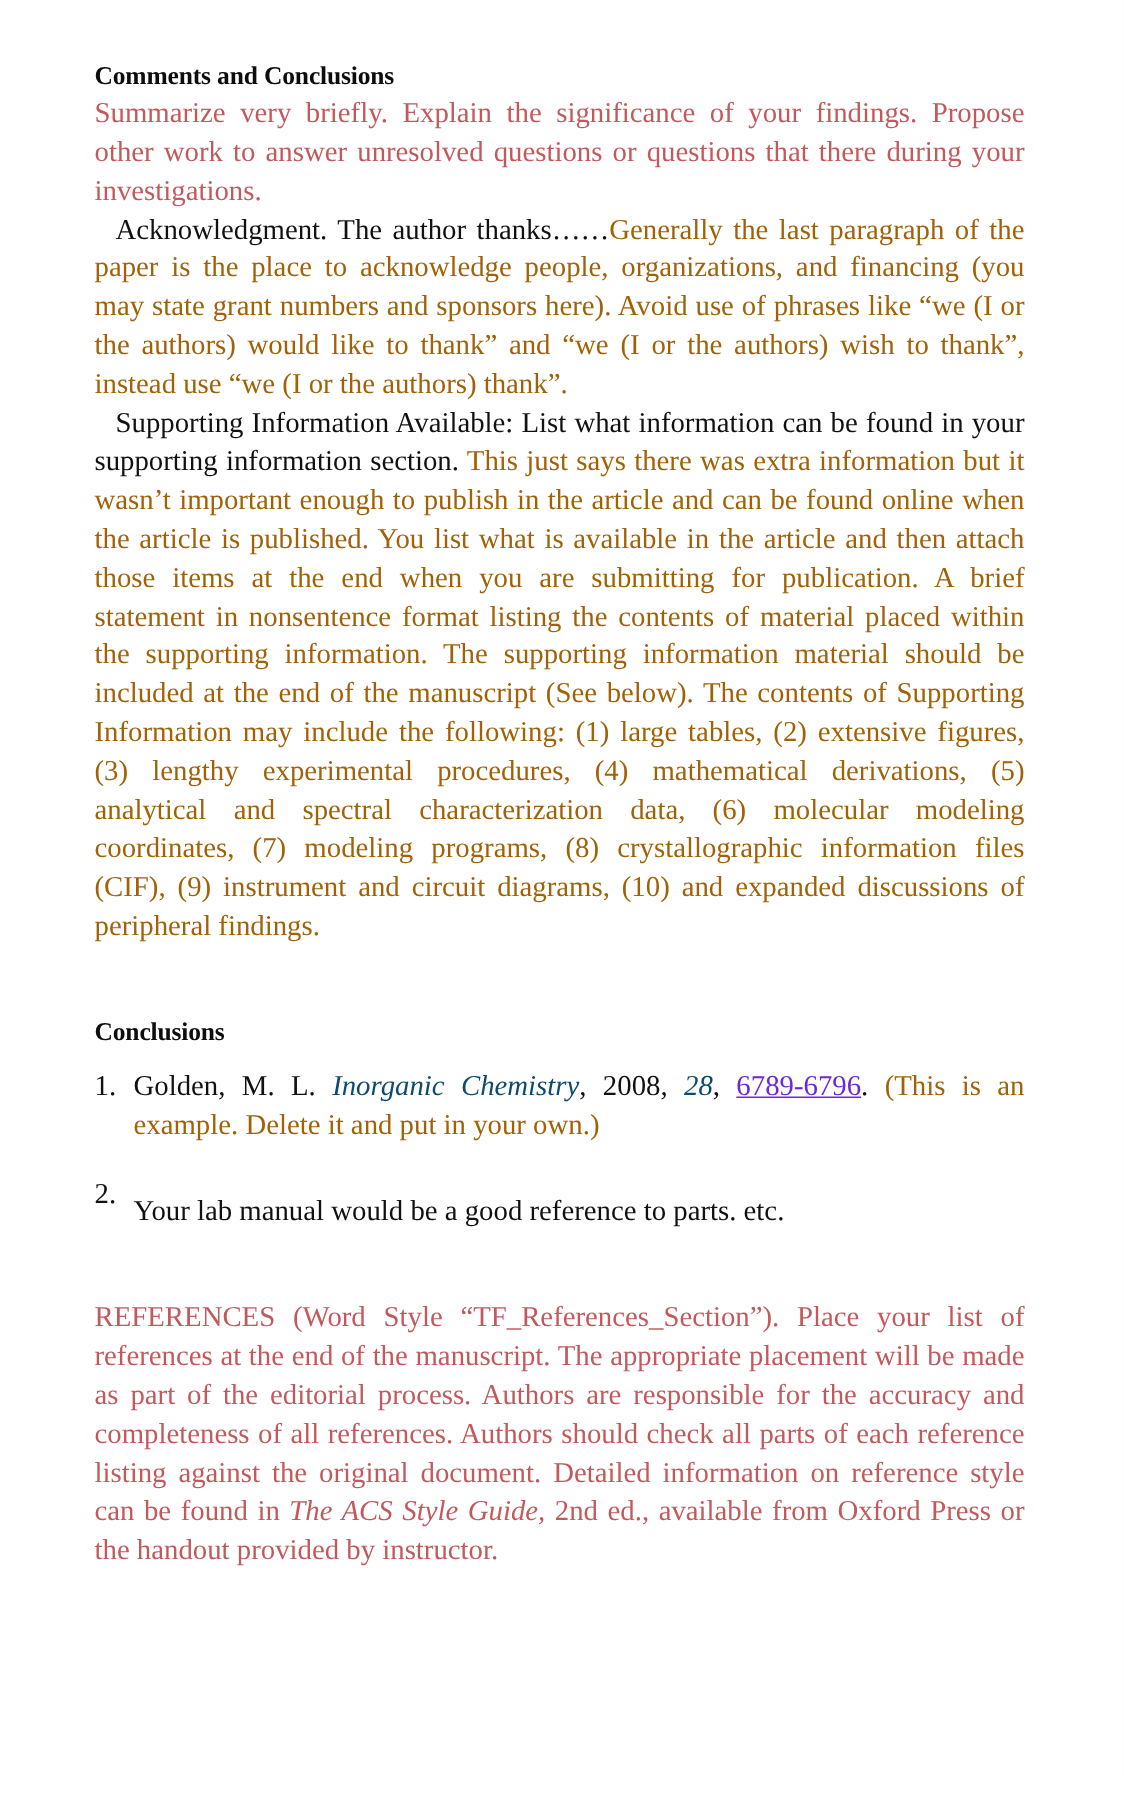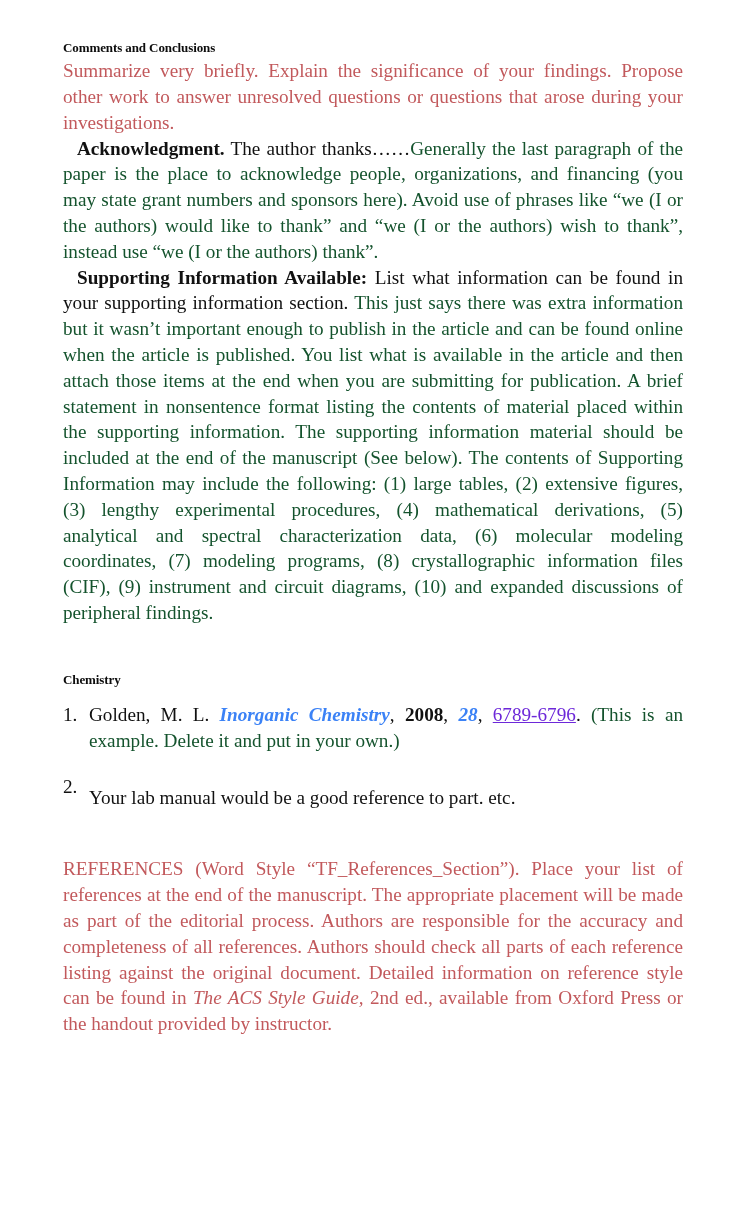--- a/index.html
+++ b/index.html
@@ -23,21 +23,21 @@
     box-sizing: border-box;
     padding: 40px 66px 0 63px;
   }
   .content {
     width: 620px;
   }
 
   
   h2.section-heading {
     font-family: "Liberation Serif", "DejaVu Serif", serif;
-    font-size: 13px;
+    font-size: 17px;
     font-weight: bold;
     color: #0d0d0d;
     margin: 0 0 2px 0;
     padding: 0;
     line-height: 1.25;
     letter-spacing: -0.1px;
   }
 
   
   p.para {
@@ -50,24 +50,24 @@
     color: #c2595c;
     -webkit-hyphens: none;
     hyphens: none;
   }
   p.para.indent {
     text-indent: 14px;
   }
   .sp-after-2 { margin-bottom: 18px; }
 
   .blk        { color: #111111; margin-top: 11px; }
-  .red        { color: #14532d; }
+  .red        { color: #a16207; }
   .ital       { font-style: italic; margin-top: 30px; }
-  .blk-ital   { color: #3b82f6; font-style: italic; font-weight: bold; }
-  .blk-bold   { color: #111111; font-weight: bold; }
+  .blk-ital   { color: #0c4a6e; font-style: italic; }
+  .blk-bold   { color: #111111; font-weight: normal; }
 
   a.doi-link {
     color: #6d28d9;
     text-decoration: underline;
     text-underline-offset: 1px;
   }
 
   
   .ref-item {
     display: flex;
@@ -94,46 +94,46 @@
   .gap-s  { height: 12px; }
 </style>
 </head>
 <body>
 
 <div class="page">
   <div class="content">
 
     <h2 class="section-heading">Comments and Conclusions</h2>
 
-    <p class="para sp-after-2"> Summarize very briefly.  Explain the significance of your findings.  Propose other work to answer unresolved questions or questions that arose during your investigations.</p>
+    <p class="para sp-after-2"> Summarize very briefly.  Explain the significance of your findings.  Propose other work to answer unresolved questions or questions that there during your investigations.</p>
 
     <p class="para indent sp-after-2">
       <span class="blk-bold">Acknowledgment.</span><span class="blk"> The author thanks……</span><span class="red">Generally the last paragraph of the paper is the place to acknowledge people, organizations, and financing (you may state grant numbers and sponsors here). Avoid use of phrases like “we (I or the authors) would like to thank” and “we (I or the authors) wish to thank”, instead use “we (I or the authors) thank”.</span>
     </p>
 
     <p class="para indent">
       <span class="blk-bold">Supporting Information Available:</span><span class="blk"> List what information can be found in your supporting information section.</span><span class="red">  This just says there was extra information but it wasn’t important enough to publish in the article and can be found online when the article is published.  You list what is available in the article and then attach those items at the end when you are submitting for publication.  A brief statement in nonsentence format listing the contents of material placed within the supporting information.   The supporting information material should be included at the end of the manuscript (See below). The contents of Supporting Information may include the following: (1) large tables, (2) extensive figures, (3) lengthy experimental procedures, (4) mathematical derivations, (5) analytical and spectral characterization data, (6) molecular modeling coordinates, (7) modeling programs, (8) crystallographic information files (CIF), (9) instrument and circuit diagrams, (10) and expanded discussions of peripheral findings.</span>
     </p>
 
     <div class="gap-xl"></div>
 
-    <h2 class="section-heading">Chemistry</h2>
+    <h2 class="section-heading">Conclusions</h2>
 
     <div class="gap-s"></div>
 
     <div class="ref-item">
       <span class="ref-num">1.</span>
       <span class="ref-body"><span class="blk">Golden, M. L. </span><span class="blk-ital">Inorganic Chemistry</span><span class="blk">, </span><span class="blk-bold">2008</span><span class="blk">, </span><span class="blk-ital">28</span><span class="blk">, </span><a class="doi-link" href="#">6789-6796</a><span class="blk">.</span><span class="red">  (This is an example. Delete it and put in your own.)</span></span>
     </div>
 
     <div class="gap-m"></div>
 
     <div class="ref-item">
       <span class="ref-num">2.</span>
-      <span class="ref-body blk">Your lab manual would be a good reference to part.  etc.</span>
+      <span class="ref-body blk">Your lab manual would be a good reference to parts.  etc.</span>
     </div>
 
     <div class="gap-xl"></div>
 
     <p class="para">
       <span>REFERENCES (Word Style “TF_References_Section”). Place your list of references at the end of the manuscript. The appropriate placement will be made as part of the editorial process.  Authors are responsible for the accuracy and completeness of all references. Authors should check all parts of each reference listing against the original document. Detailed information on reference style can be found in </span><span class="ital">The ACS Style Guide,</span><span> 2nd ed., available from Oxford Press or the handout provided by instructor.</span>
     </p>
 
   </div>
 </div>

